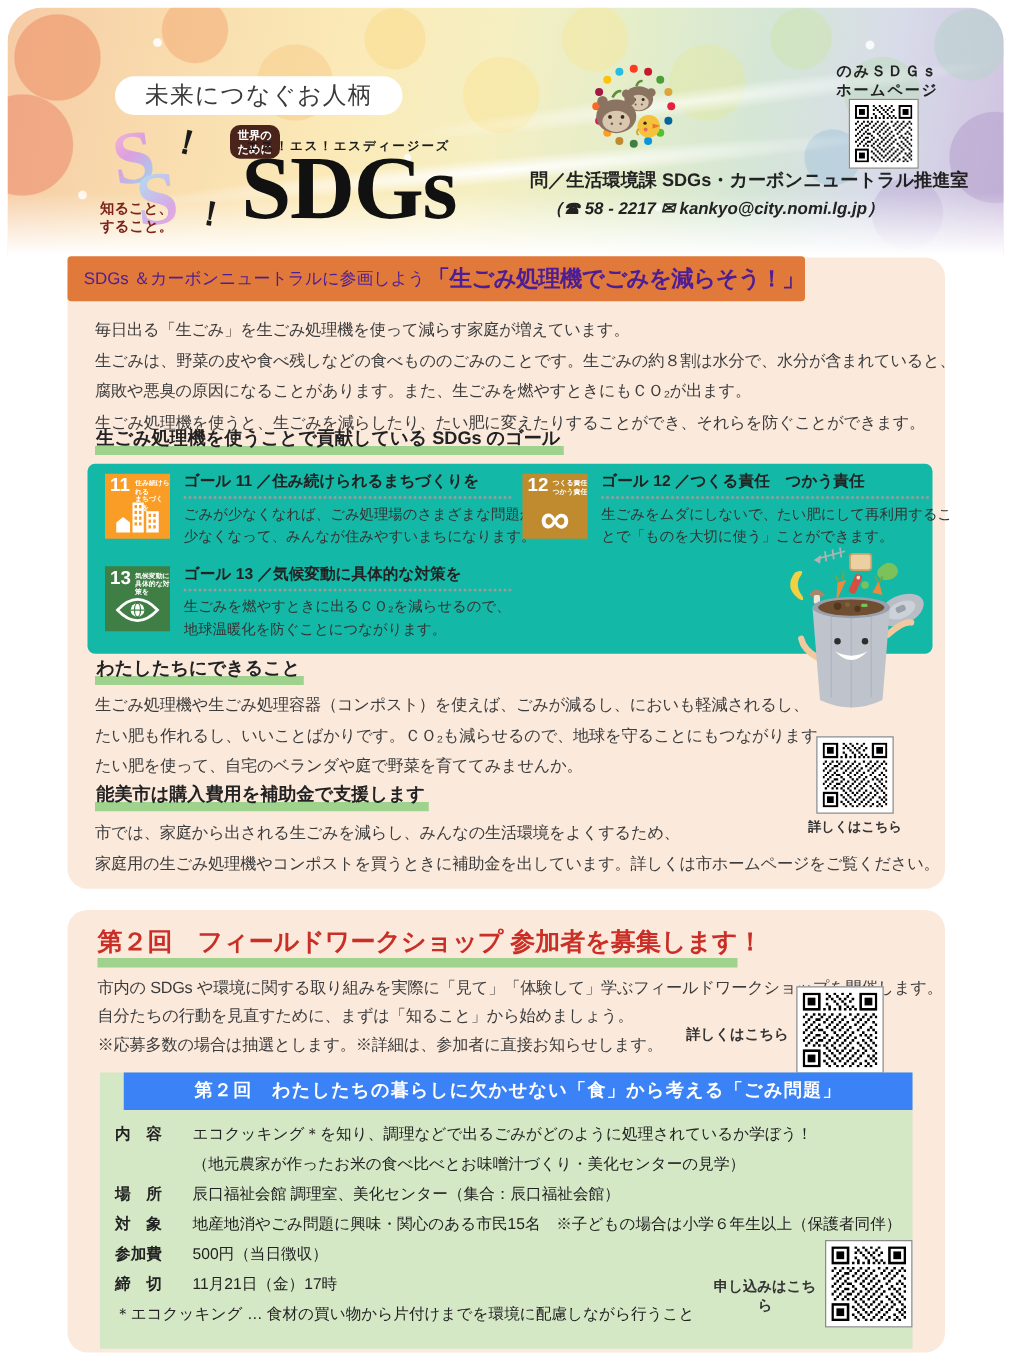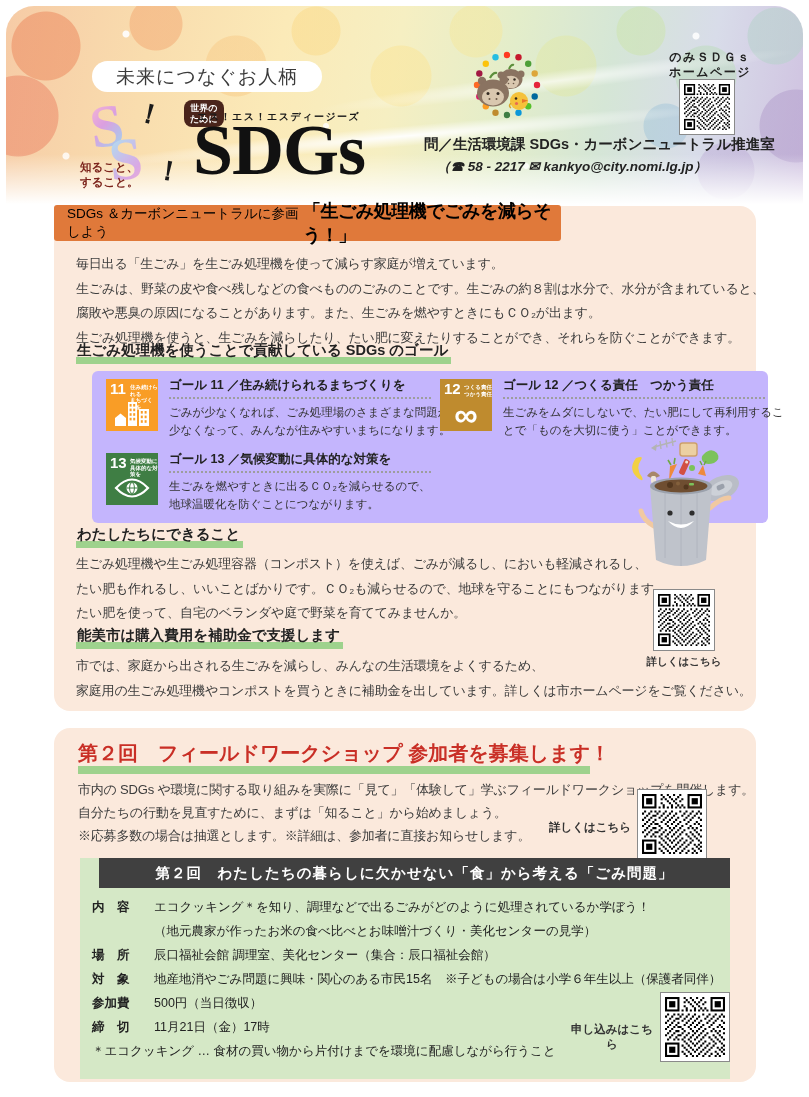--- a/index.html
+++ b/index.html
@@ -74,39 +74,39 @@
   .qr-apply{left:660px;top:992px;width:70px;height:70px;}
   .qr-cap{font-size:10.5px;font-weight:bold;color:#333;text-align:center;}
   .cap-mid{left:638px;top:655px;width:92px;}
   .cap-s2{left:545px;top:820px;width:90px;font-size:11.5px;}
   .cap-apply{left:566px;top:1022px;width:92px;font-size:11.5px;}
 
   
   .section1{left:54px;top:206px;width:702px;height:505px;border-radius:16px;}
   .section2{left:54px;top:728px;width:702px;height:354px;border-radius:16px;}
 
-  .orange-banner{left:54px;top:205px;width:507px;height:36px;border-radius:3px;color:#000000;
+  .orange-banner{left:54px;top:205px;width:590px;height:36px;border-radius:3px;color:#4c1d95;
     display:flex;align-items:center;padding-left:13px;box-sizing:border-box;}
   .ob-prefix{font-size:13.5px;}
   .ob-title{font-size:18px;font-weight:bold;margin-left:2px;letter-spacing:-0.5px;}
 
   .p-lines{line-height:24.6px;font-size:13px;color:#3c3c3c;letter-spacing:-0.2px;}
   .p-lines div{white-space:nowrap;}
   .intro1{left:76px;top:252px;}
   .cando-p{left:76px;top:552px;}
   .subsidy-p{left:76px;top:654px;}
   .s2-intro{left:78px;top:778px;line-height:23px;}
 
   .h-green{display:inline-block;font-size:14.5px;font-weight:bold;color:#222;white-space:nowrap;
     padding:0 3px 4px 1px;background:linear-gradient(to top,#9ed28d 7px,transparent 7px);}
   .hg1{left:76px;top:341px;}
   .hg2{left:76px;top:525px;}
   .hg3{left:76px;top:626px;}
 
-  .goals-box{left:70px;top:371px;width:676px;height:152px;background:#c4b5fd;border-radius:6px;margin-left:22px;}
+  .goals-box{left:70px;top:371px;width:676px;height:152px;background:#14b8a6;border-radius:6px;}
   .goal-icon{position:absolute;width:52px;height:52px;}
   .gnum{position:absolute;left:4px;top:1px;color:#fff;font-weight:bold;font-size:15px;}
   .gtag{position:absolute;left:24px;top:5px;color:#fff;font-size:5.5px;line-height:6.5px;font-weight:bold;
     width:28px;overflow:hidden;}
   .gpic{position:absolute;left:8px;bottom:4px;width:36px;height:26px;}
   .ginf{position:absolute;left:0;right:0;bottom:-2px;text-align:center;color:#fff;
     font-size:33px;font-weight:bold;line-height:36px;}
   .goal-body{position:absolute;width:262px;}
   .goal-title{font-size:12.5px;font-weight:bold;color:#222;white-space:nowrap;
     border-bottom:2px dotted #9d9d9d;padding-bottom:3px;margin-bottom:5px;}
@@ -391,21 +391,21 @@
   </div>
 
   <div class="abs qr-cap cap-s2">詳しくはこちら</div>
   <div class="abs qr qr-s2">
     <svg viewBox="0 0 29 29">
         <use href="#qrsym"></use>
       </svg>
   </div>
 
   <div class="abs green-box" style="background-color: rgb(213, 232, 198);">
-    <div class="gb-banner" style="background-color: #404040; margin-left: 19px;">第２回　わたしたちの暮らしに欠かせない「食」から考える「ごみ問題」</div>
+    <div class="gb-banner" style="background-color: #3b82f6; margin-left: 19px;">第２回　わたしたちの暮らしに欠かせない「食」から考える「ごみ問題」</div>
     <div class="gb-rows">
       <div class="gb-row">
           <span class="gb-label">内　容</span>
           <span class="gb-value">エコクッキング＊を知り、調理などで出るごみがどのように処理されているか学ぼう！</span>
         </div>
       <div class="gb-row">
           <span class="gb-label"></span>
           <span class="gb-value">（地元農家が作ったお米の食べ比べとお味噌汁づくり・美化センターの見学）</span>
         </div>
       <div class="gb-row">

